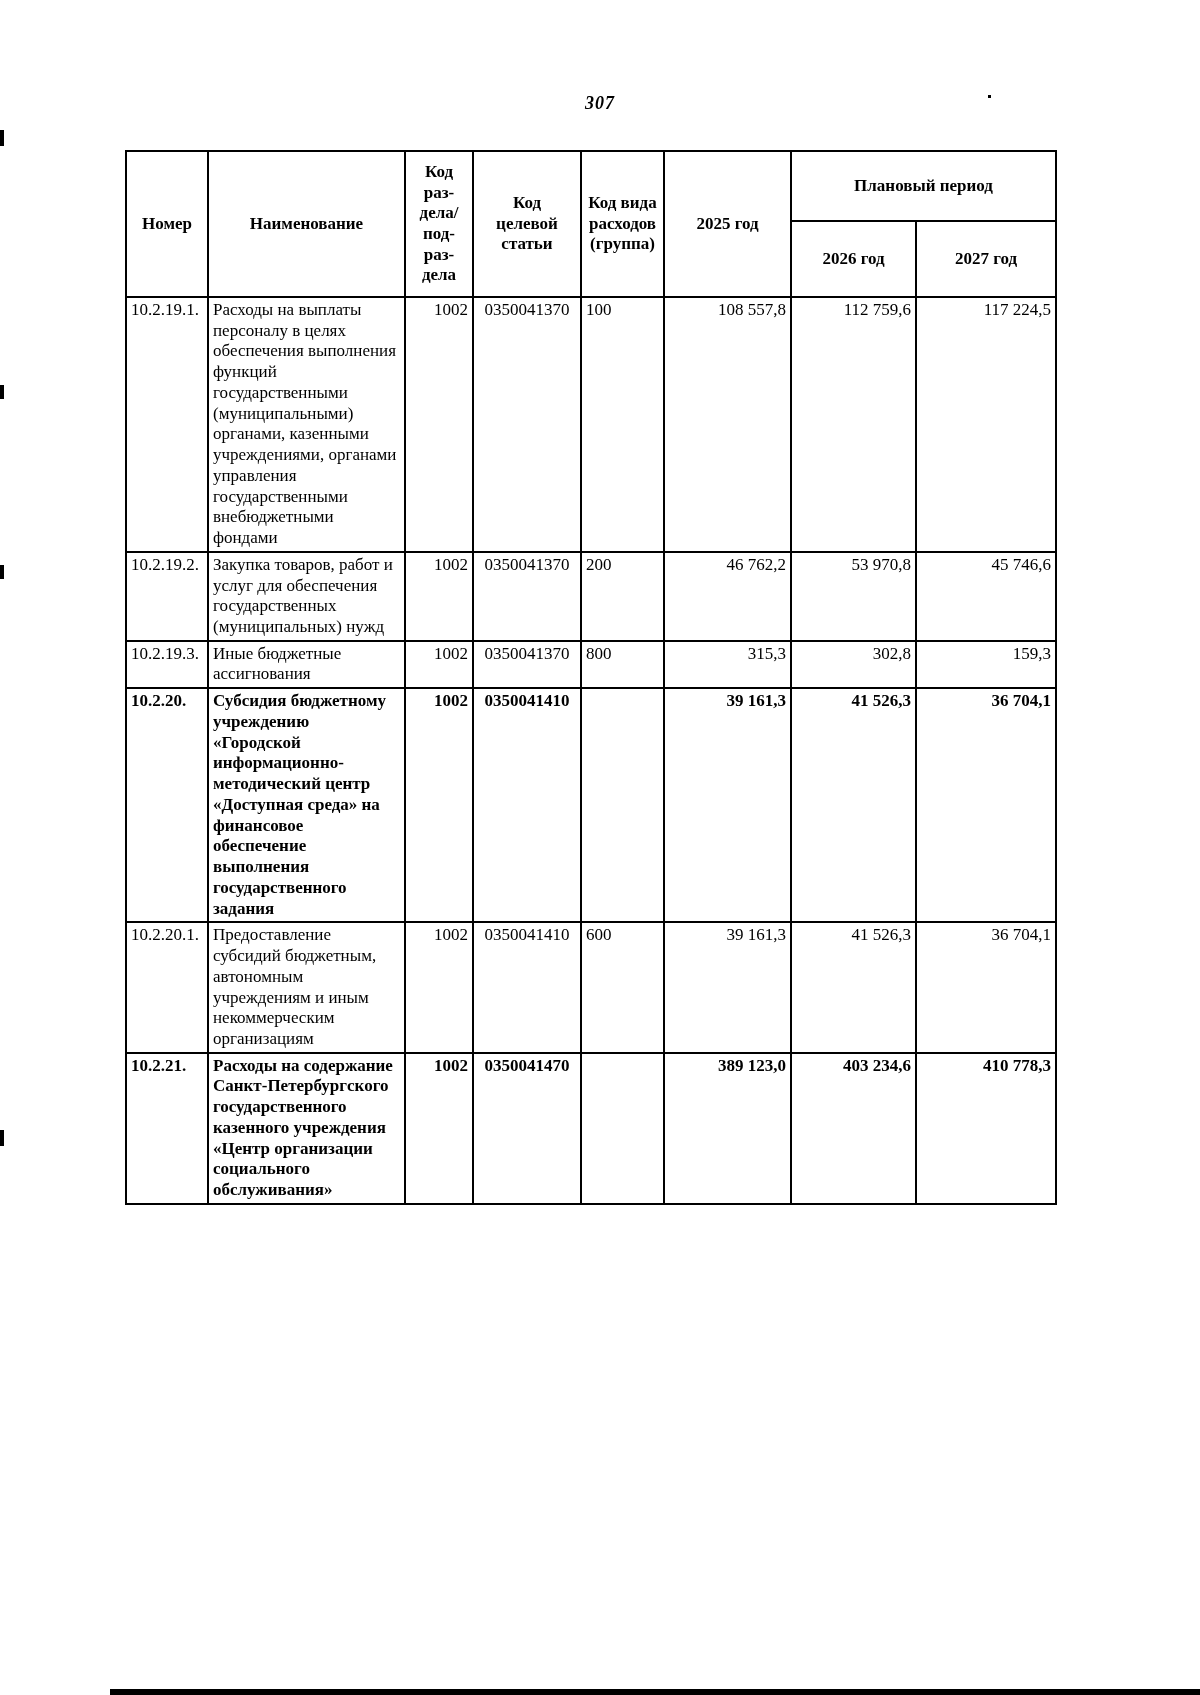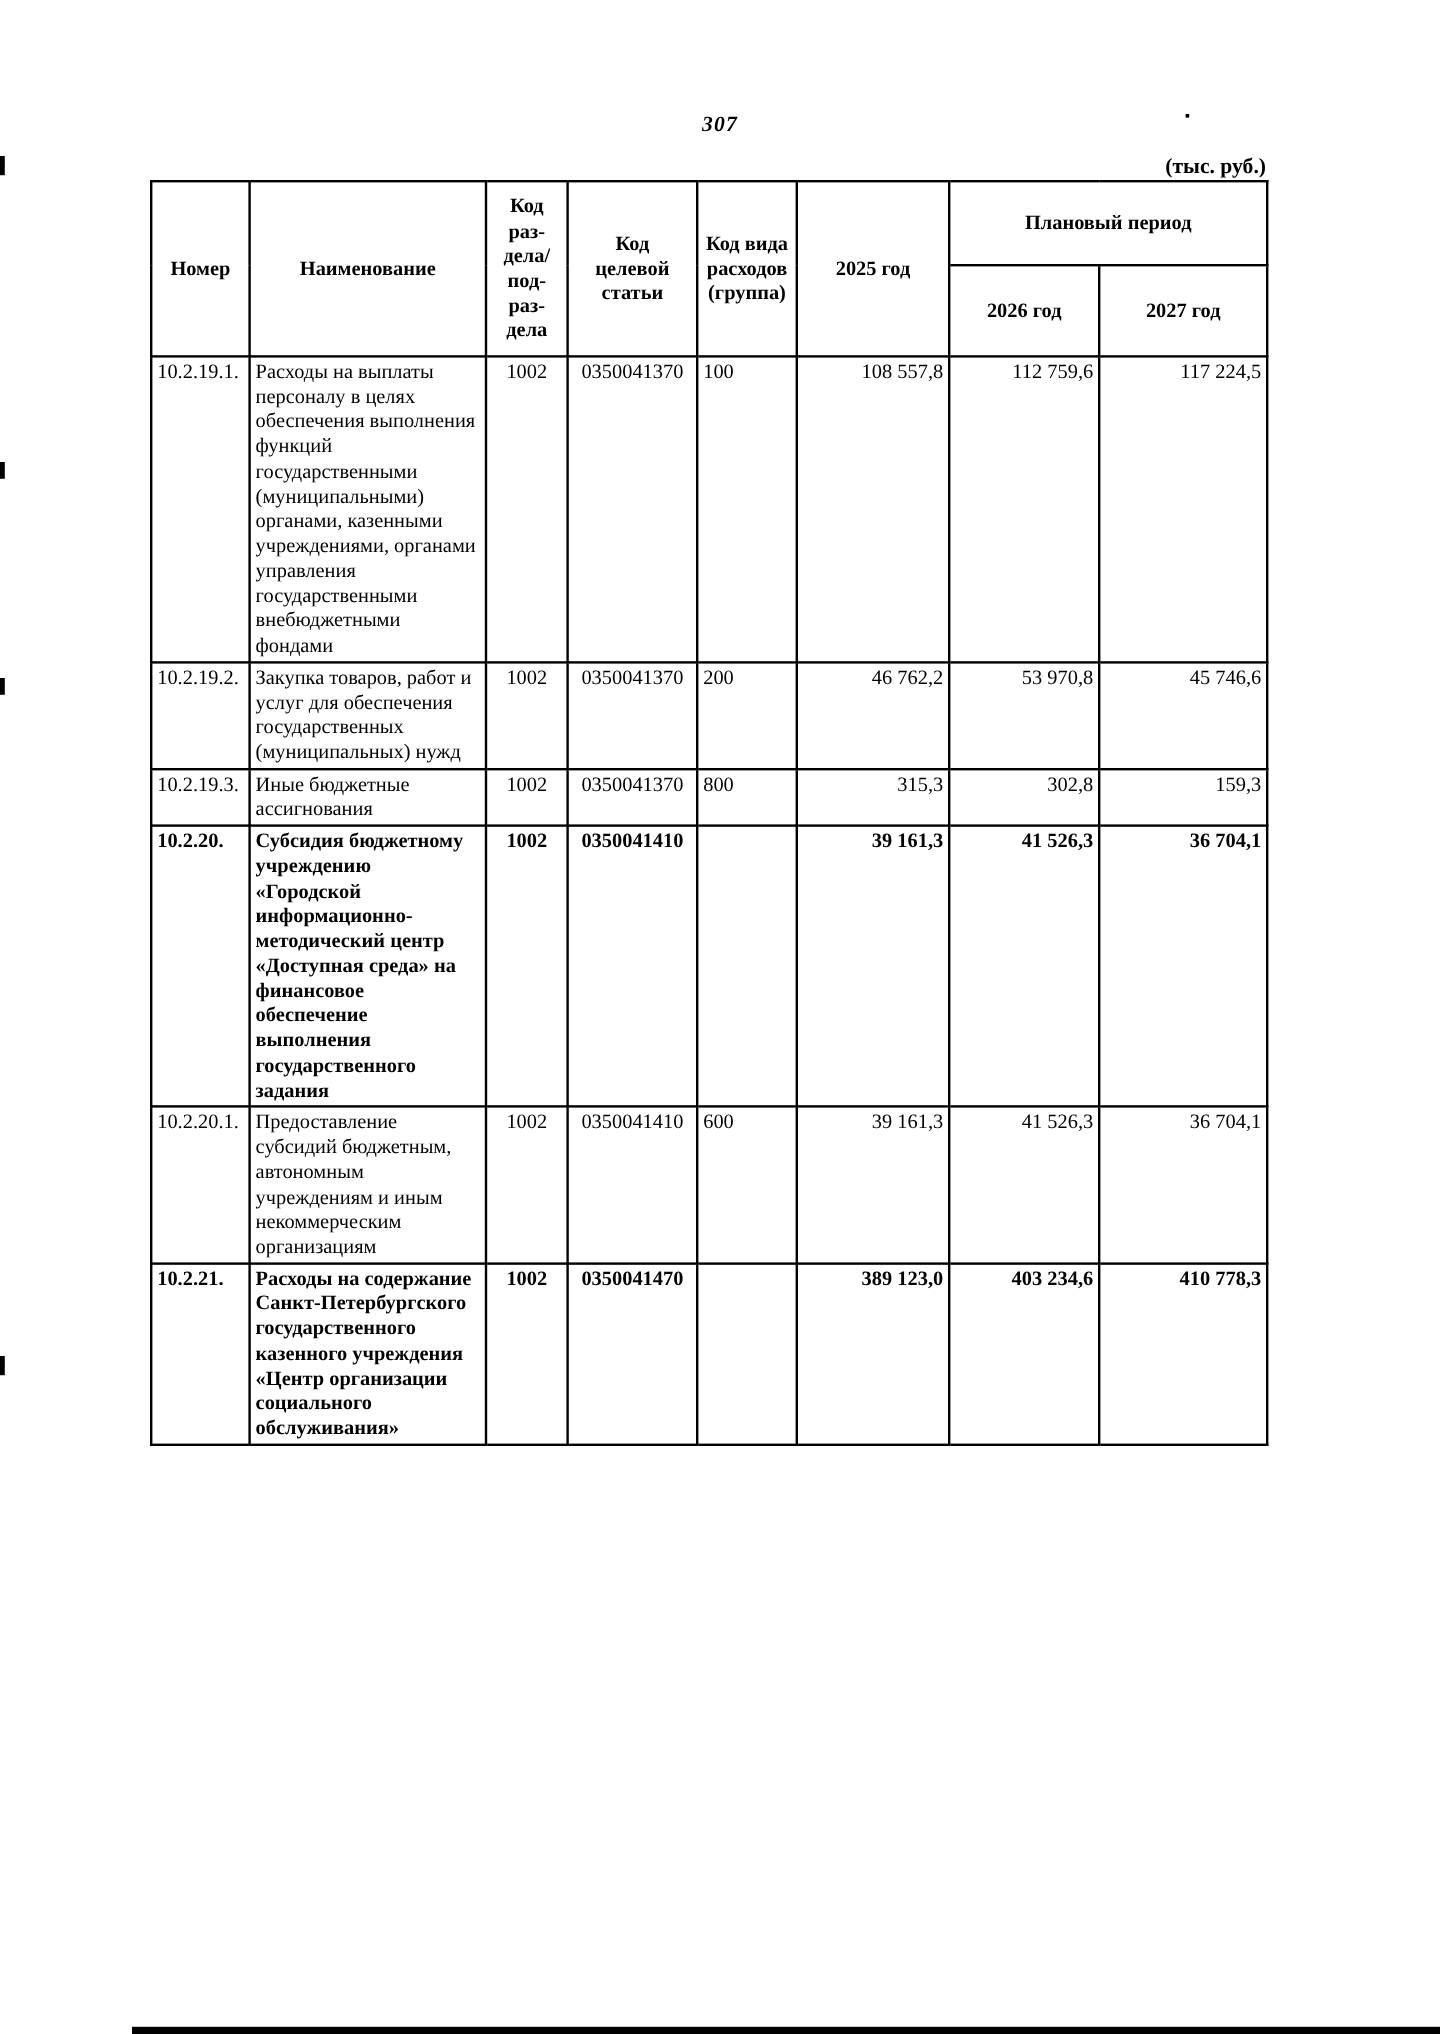--- a/index.html
+++ b/index.html
@@ -58,21 +58,21 @@
   table.budget th {
     font-weight: bold;
     text-align: center;
     vertical-align: middle;
     padding: 4px 2px;
   }
   .prewrap { white-space: pre-line; }
   td.c-number { text-align: left; padding-left: 3px; padding-right: 2px; margin-top: 10px; }
   td.c-name   { text-align: left; padding-left: 4px; padding-right: 2px; }
   td.c-razdel { padding: 2px 7px; }
-  .razdel-flex { display: flex; justify-content: center; }
+  .razdel-flex { display: flex; justify-content: flex-end; }
   td.c-code   { text-align: center; border-radius: 28px; }
   td.c-vid    { }
   td.c-money  { text-align: right; padding-right: 6px; margin-left: 16px; }
   tr.bold-row td { font-weight: bold; }
   tr.data-row td { height: 24px; }
   .artifact {
     position: absolute;
     background: #000000;
   }
   .bottom-bar {
@@ -86,21 +86,20 @@
   .left-tick-3 { left: 0; top: 565px;  width: 4px; height: 14px; }
   .left-tick-4 { left: 0; top: 1130px; width: 4px; height: 16px; }
   .dot-tr { left: 988px; top: 95px; width: 3px; height: 3px; }
 </style>
 </head>
 <body>
 
 <div class="page">
 
   <div class="page-number">307</div>
-  <div class="units-label">(тыс. руб.)</div>
 
   <div class="table-wrap">
     <table class="budget">
       <colgroup>
         <col style="width:82px">
         <col style="width:197px">
         <col style="width:68px">
         <col style="width:108px">
         <col style="width:83px">
         <col style="width:127px">

